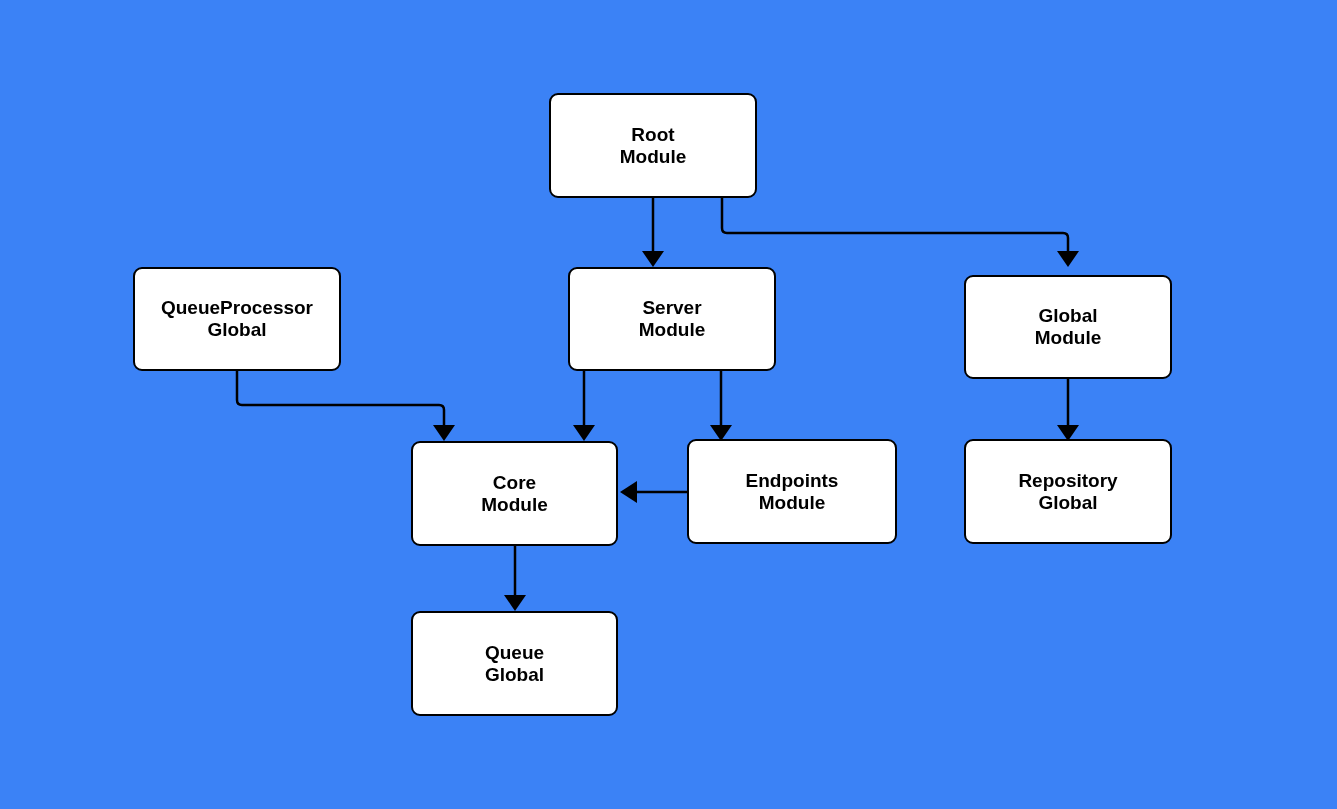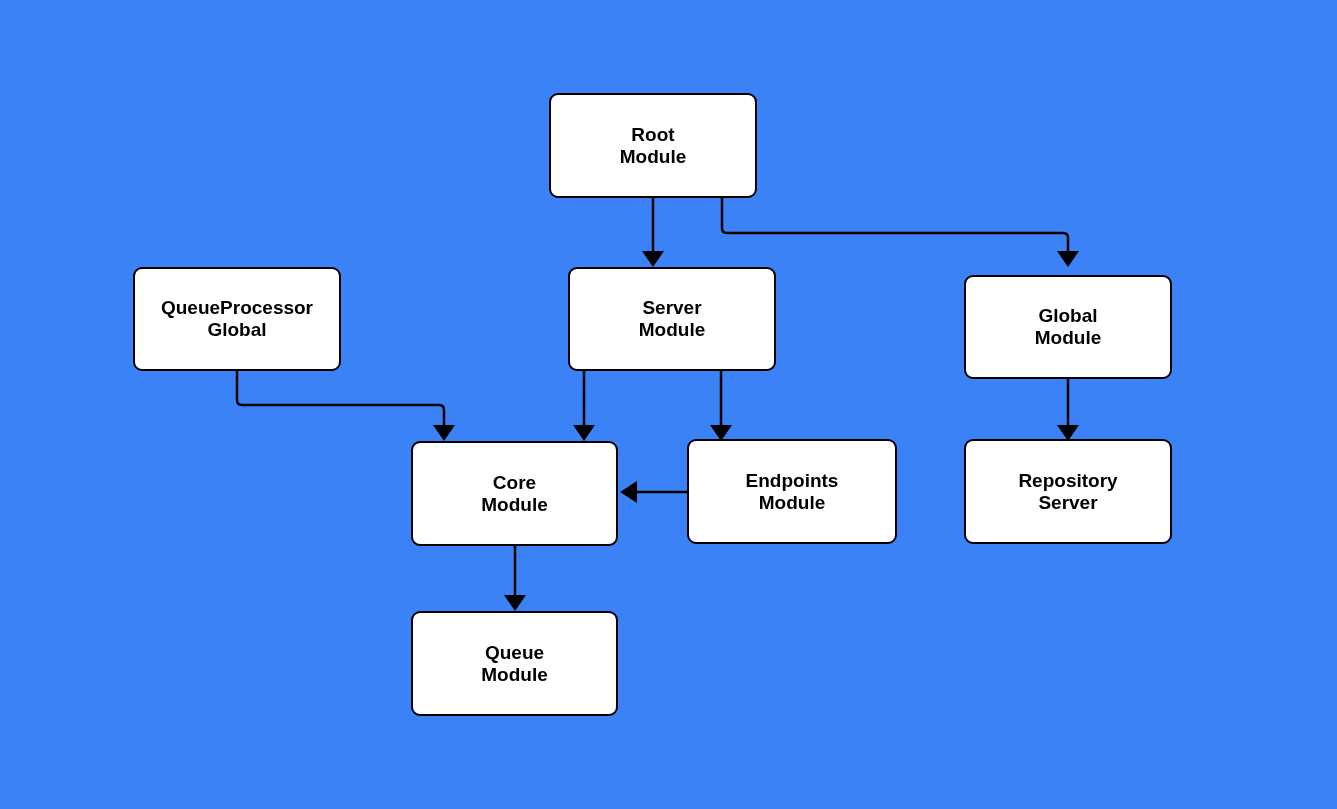--- a/index.html
+++ b/index.html
@@ -124,21 +124,21 @@
 Module</span>
   </div>
 
   <div class="node" style="left:687px; top:439px; width:210px; height:105px">
     <span class="node-label">Endpoints
 Module</span>
   </div>
 
   <div class="node" style="left:964px; top:439px; width:208px; height:105px">
     <span class="node-label">Repository
-Server</span>
+Global</span>
   </div>
 
   <div class="node" style="left:411px; top:611px; width:207px; height:105px">
     <span class="node-label">Queue
-Module</span>
+Global</span>
   </div>
 
 </div>
 
 </body></html>

